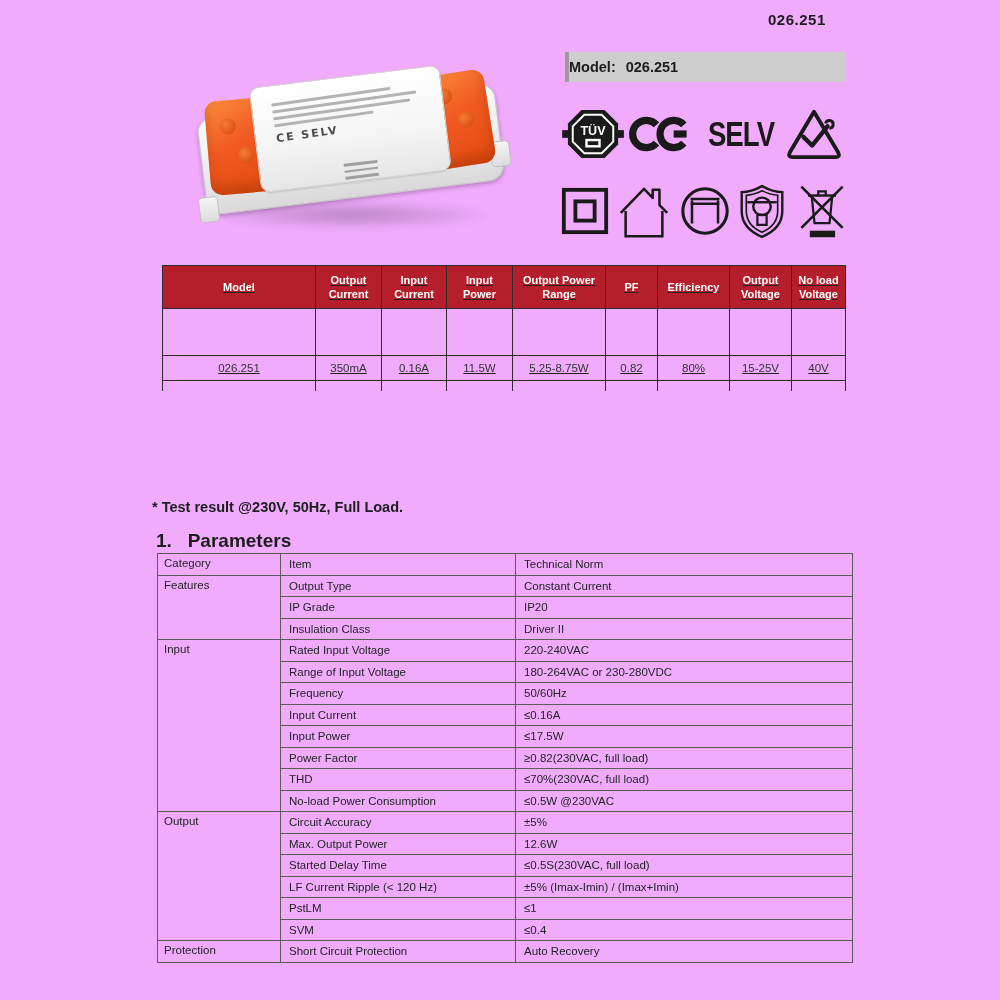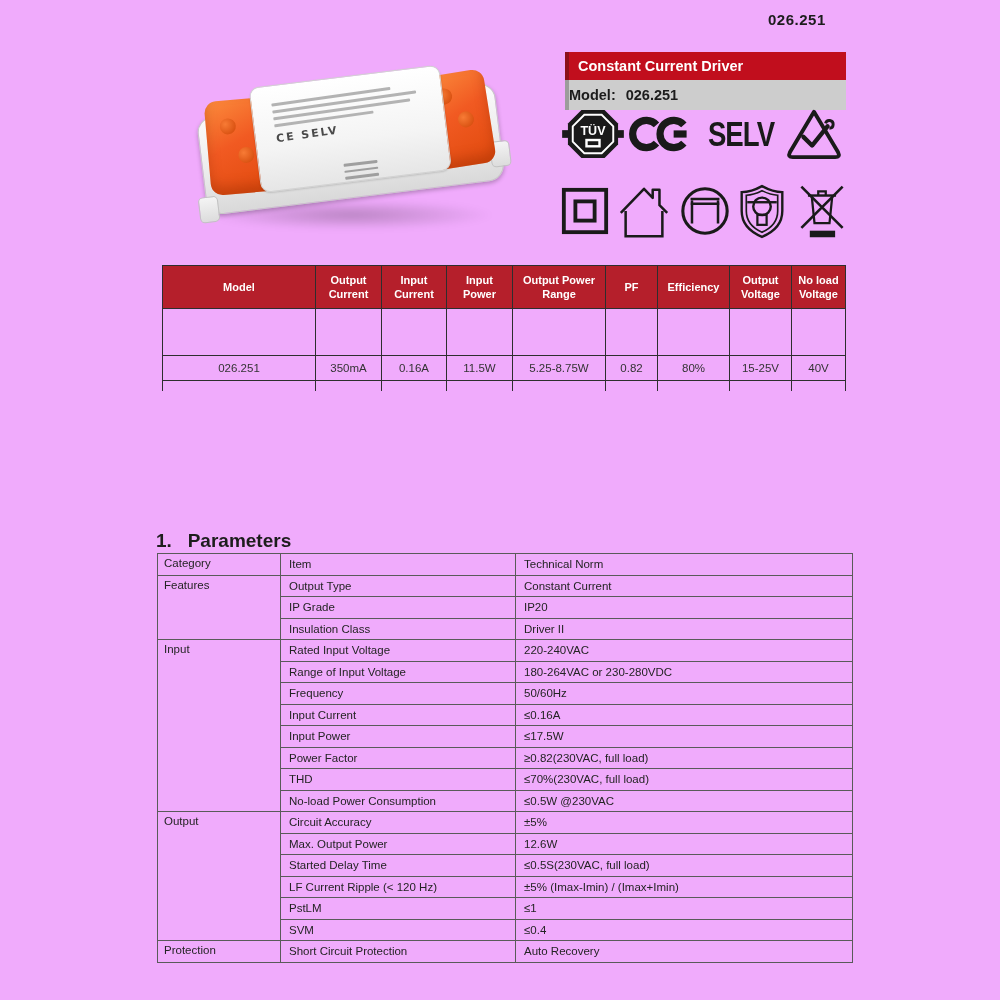--- a/index.html
+++ b/index.html
@@ -37,21 +37,21 @@
   .cap-dot { position:absolute; width:16px; height:16px; border-radius:50%; background:radial-gradient(circle at 35% 35%, #f87b35, #cf4406); }
   .dev-lid { position:absolute; left:56px; top:-2px; width:192px; height:106px; background:linear-gradient(180deg,#ffffff 0%,#f4f4f4 60%,#e6e6e6 100%); border:1px solid #d2d2d2; border-radius:10px; box-shadow:0 1px 2px rgba(0,0,0,0.15); }
   .dev-label { position:absolute; left:20px; top:16px; width:152px; transform:rotate(-1deg); }
   .lab-line { height:3px; background:#b3b3b3; border-radius:1px; margin-bottom:4px; }
   .lab-marks { margin-top:5px; font-family:"DejaVu Sans", sans-serif; font-size:11px; font-weight:bold; color:#4a4a4a; letter-spacing:2px; white-space:nowrap; }
   .dev-slits { position:absolute; left:84px; top:86px; }
   .dev-slits div { width:34px; height:2.5px; background:#9f9f9f; margin-bottom:4px; border-radius:1px; }
 
   
   .spec-wrap { position:absolute; left:162px; top:265px; width:686px; height:126px; overflow:hidden; }
-  table.spec { border-collapse:collapse; table-layout:fixed; width:684px; }
+  table.spec { border-collapse:collapse; table-layout:fixed; width:684px;text-decoration:underline; }
   table.spec th, table.spec td { border:1px solid #2e2e2e; padding:0; }
   table.spec th { background:#b51f2b; color:#ffffff; font-size:11px; font-weight:bold; height:43px; vertical-align:middle; }
   table.spec th div { line-height:14px; }
   table.spec tr.empty td { height:47px; }
   table.spec tr.data td { height:25px; font-size:11.5px; color:#333; text-align:center; font-weight:normal; }
   table.spec tr.stub td { height:16px; }
 
   
   .test-note { position:absolute; left:152px; top:499px; font-size:14.5px; font-weight:bold; color:#1d1d1d; }
   .params-heading { position:absolute; left:156px; top:530px; font-size:19px; font-weight:bold; color:#1d1d1d; white-space:pre; }
@@ -93,21 +93,20 @@
         <div class="dev-slits">
             <div></div>
             <div></div>
             <div></div>
           </div>
       </div>
     </div>
   </div>
 
   <div class="banner">
-    <div class="banner-red">Constant Current Driver</div>
     <div class="banner-gray">
       <span>Model:</span><span class="model-value">026.251</span>
     </div>
   </div>
 
   <div class="cert-row1">
     <span class="cert-ic">
       <svg width="62" height="54" viewBox="0 0 64 56">
         <rect x="0" y="24" width="10" height="8" fill="#1a1a1a"></rect>
         <rect x="54" y="24" width="10" height="8" fill="#1a1a1a"></rect>
@@ -256,20 +255,21 @@
             <td></td>
             <td></td>
             <td></td>
             <td></td>
             <td></td>
       </tr>
     </tbody>
       </table>
   </div>
 
+  <div class="test-note">* Test result @230V, 50Hz, Full Load.</div>
   <div class="params-heading">1.   Parameters</div>
 
   <div class="params-wrap">
     <table class="params">
       <colgroup>
           <col style="width:123px">
           <col style="width:235px">
           <col style="width:337px">
         </colgroup>
       <tbody>

